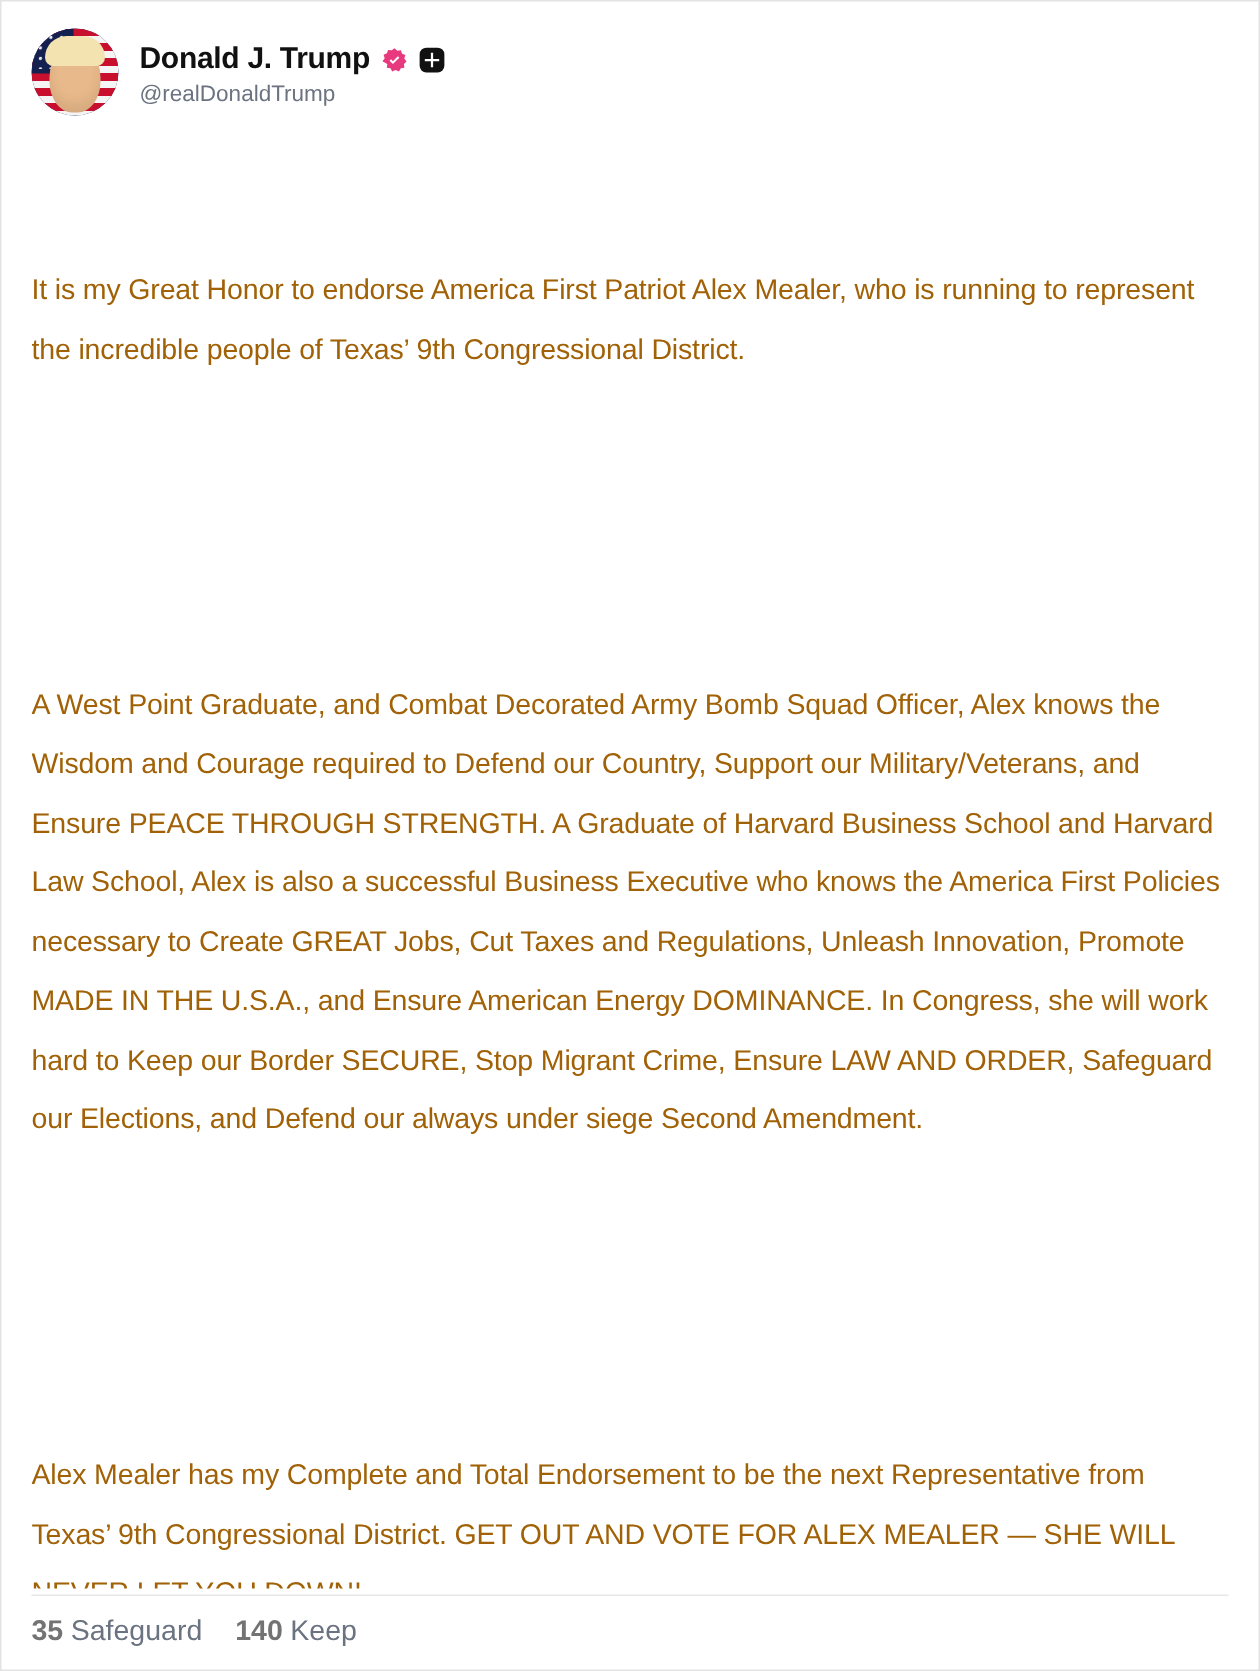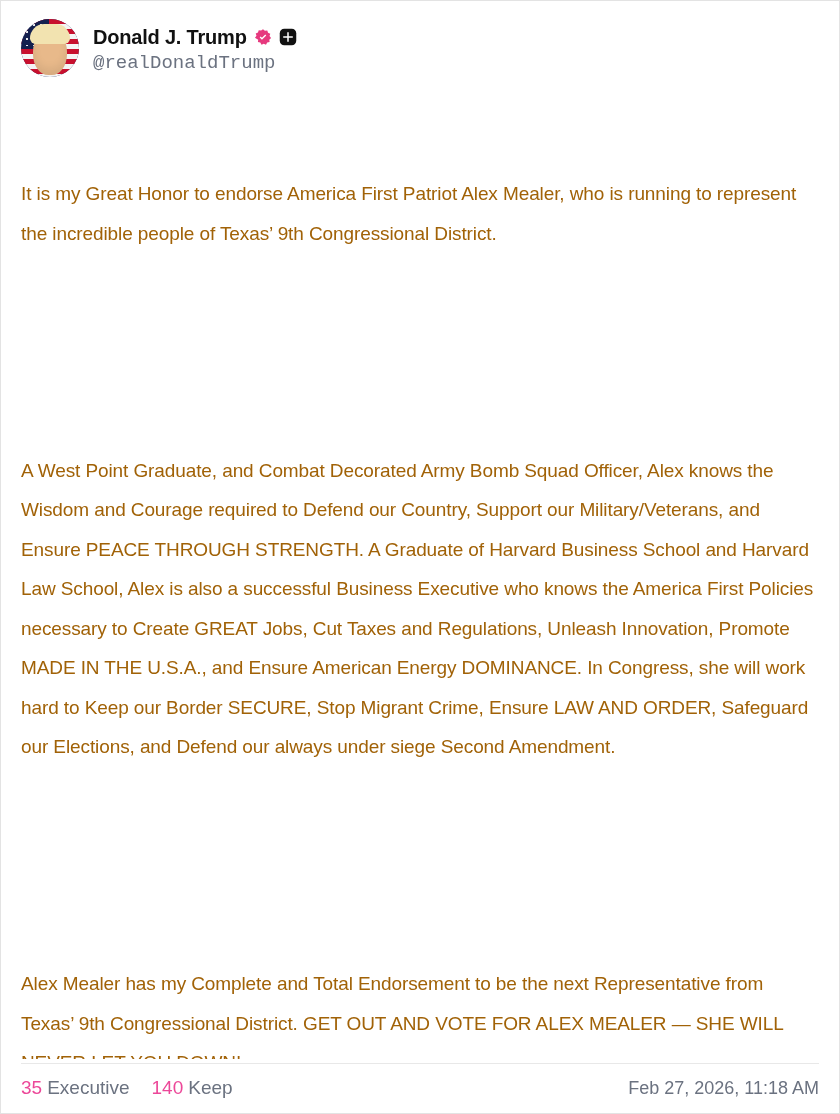--- a/index.html
+++ b/index.html
@@ -100,24 +100,23 @@
     width: 18px; height: 18px;
     display: inline-block;
     flex: 0 0 18px;
   }
   .badge-plus {
     width: 18px; height: 18px;
     display: inline-block;
     flex: 0 0 18px;
   }
   .handle {
-    font-size: 19px;
+    font-size: 15px;
     color: #6b7280;
     margin-top: 3px;
-    font-family: Liberation Mono, monospace;
   }
   
   .body-text {
     font-size: 19px;
     line-height: 39.5px;
     color: #a16207;
     letter-spacing: -0.1px;
     padding-top: 12px;
     flex: 1 1 auto;
     overflow: hidden;
@@ -135,22 +134,22 @@
     margin-top: 4px;
   }
   .stats {
     display: flex;
     align-items: baseline;
     gap: 22px;
     font-size: 19px;
     color: #6b7280;
   }
   .stat .count {
-    font-weight: normal;
-    color: #ec4899;
+    font-weight: bold;
+    color: #737373;
     margin-right: 5px;
   }
   .timestamp {
     font-size: 18px;
     color: #6b7280;
   }
 </style>
 </head>
 <body>
 
@@ -190,22 +189,21 @@
     <p>A West Point Graduate, and Combat Decorated Army Bomb Squad Officer, Alex knows the Wisdom and Courage required to Defend our Country, Support our Military/Veterans, and Ensure PEACE THROUGH STRENGTH. A Graduate of Harvard Business School and Harvard Law School, Alex is also a successful Business Executive who knows the America First Policies necessary to Create GREAT Jobs, Cut Taxes and Regulations, Unleash Innovation, Promote MADE IN THE U.S.A., and Ensure American Energy DOMINANCE. In Congress, she will work hard to Keep our Border SECURE, Stop Migrant Crime, Ensure LAW AND ORDER, Safeguard our Elections, and Defend our always under siege Second Amendment.</p>
     <div class="para-gap"></div>
     <p>Alex Mealer has my Complete and Total Endorsement to be the next Representative from Texas’ 9th Congressional District. GET OUT AND VOTE FOR ALEX MEALER — SHE WILL NEVER LET YOU DOWN!</p>
     
     
   </div>
 
   <div class="footer">
     <div class="stats">
       <div class="stat">
-        <span class="count">35</span><span>Executive</span>
+        <span class="count">35</span><span>Safeguard</span>
       </div>
       <div class="stat">
         <span class="count">140</span><span>Keep</span>
       </div>
     </div>
-    <div class="timestamp">Feb 27, 2026, 11:18 AM</div>
   </div>
 
 </div>
 
 </body></html>

